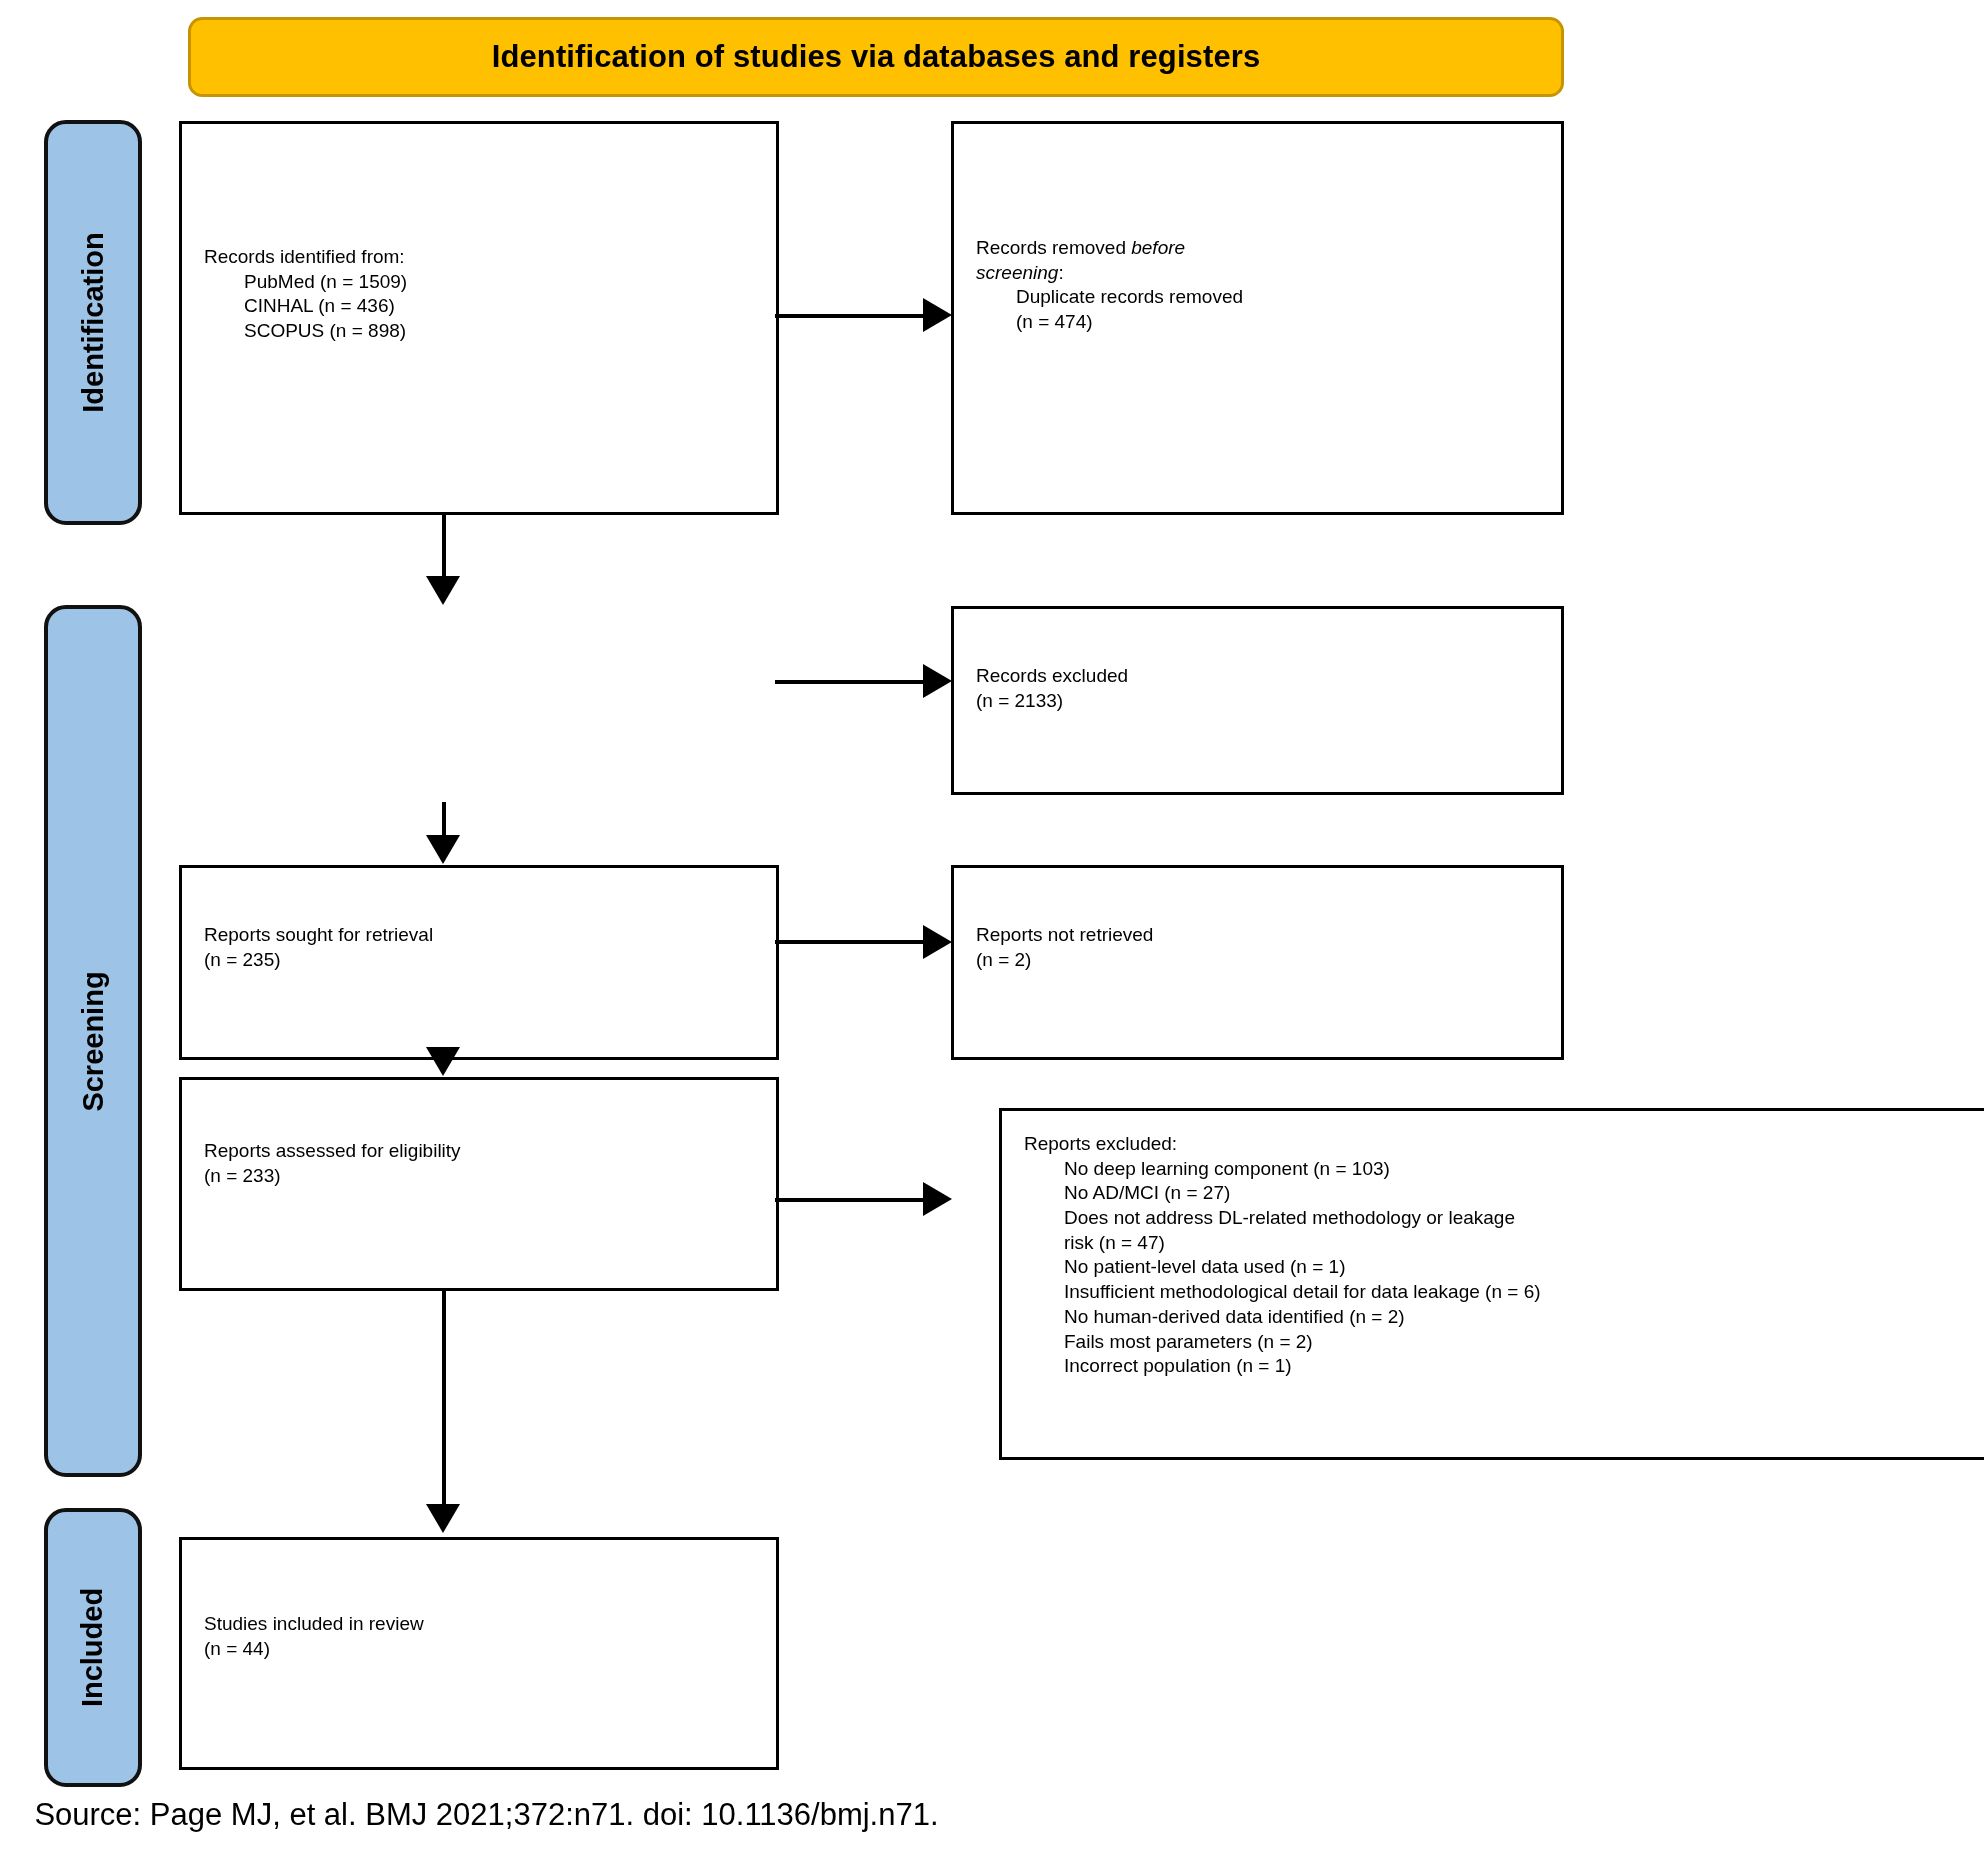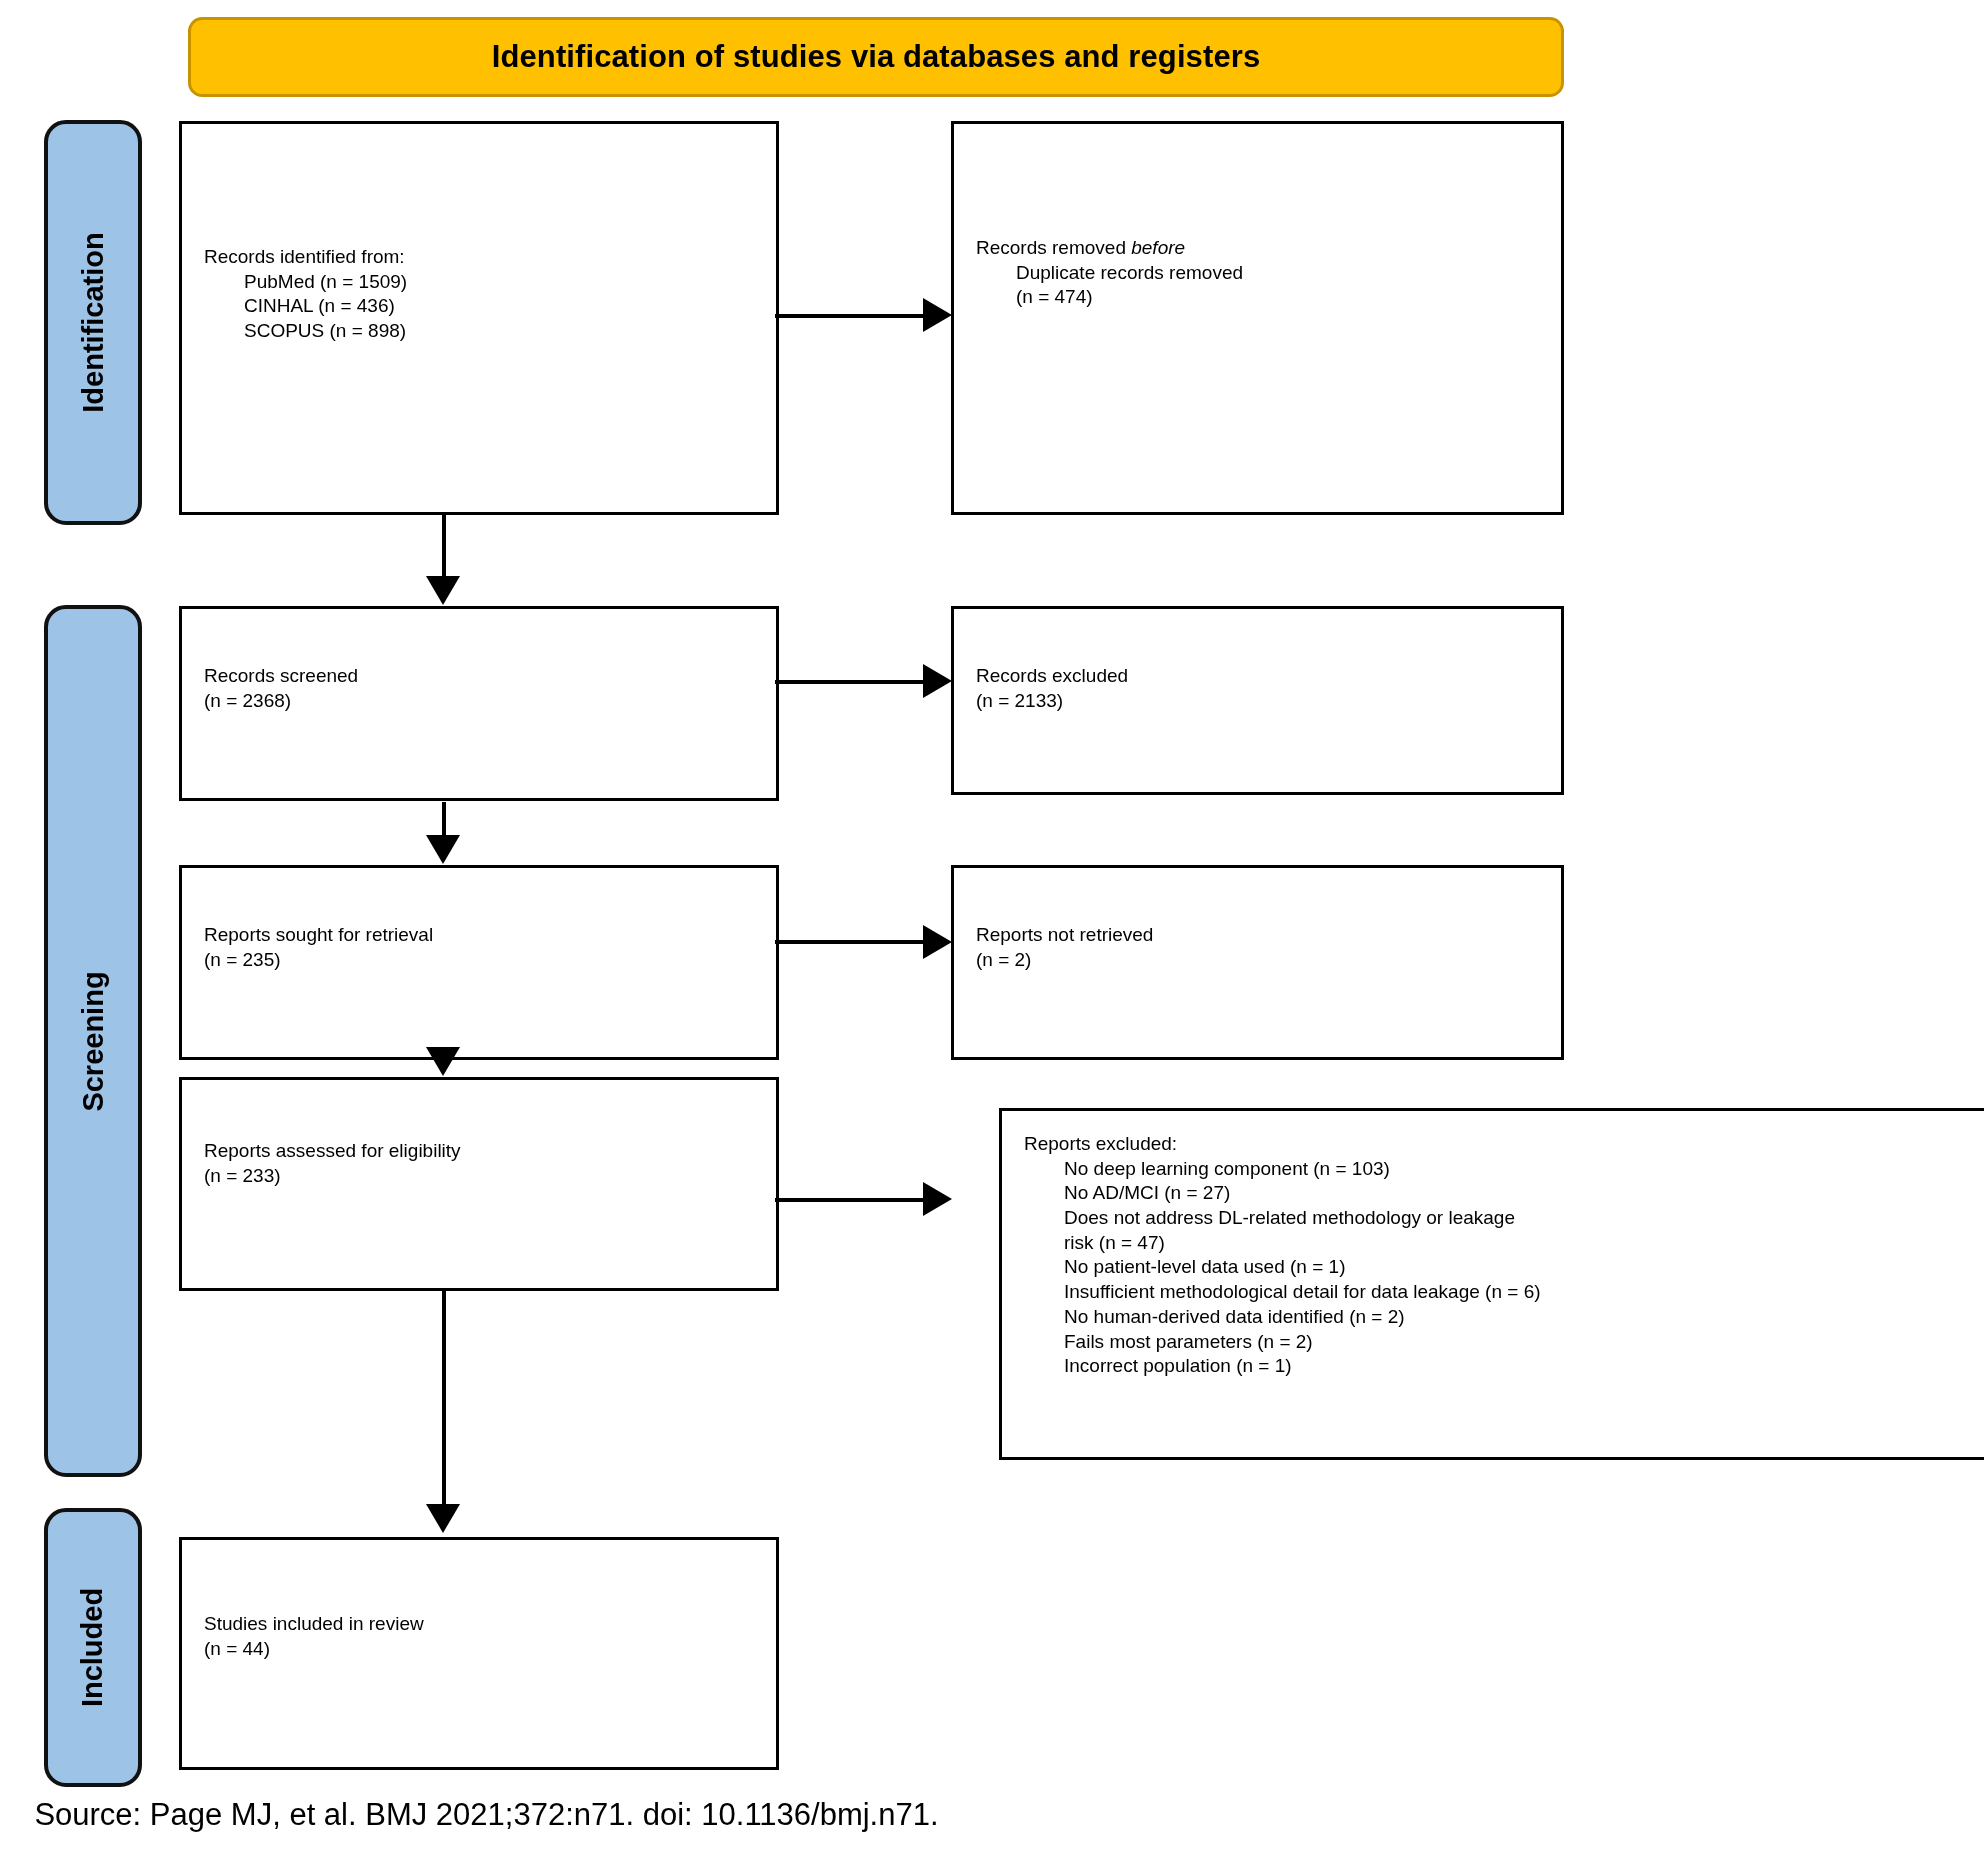--- a/index.html
+++ b/index.html
@@ -167,31 +167,26 @@
       <div class="box-line">Records identified from:</div>
       <div class="box-line indent-1">PubMed (n = 1509)</div>
       <div class="box-line indent-1">CINHAL (n = 436)</div>
       <div class="box-line indent-1">SCOPUS (n = 898)</div>
     </div>
   </div>
 
   <div class="flow-box" id="box-removed">
     <div class="box-text">
       <div class="box-line"><span>Records removed </span><span class="italic">before</span></div>
+      <div class="box-line"><span class="italic">screening</span><span>:</span></div>
       <div class="box-line indent-1">Duplicate records removed</div>
       <div class="box-line indent-1">(n = 474)</div>
     </div>
   </div>
 
-  <div class="flow-box" id="box-screened">
-    <div class="box-text">
-      <div class="box-line">Records screened</div>
-      <div class="box-line">(n = 2368)</div>
-    </div>
-  </div>
 
   <div class="flow-box" id="box-rec-excluded">
     <div class="box-text">
       <div class="box-line">Records excluded</div>
       <div class="box-line">(n = 2133)</div>
     </div>
   </div>
 
   <div class="flow-box" id="box-sought">
     <div class="box-text">

